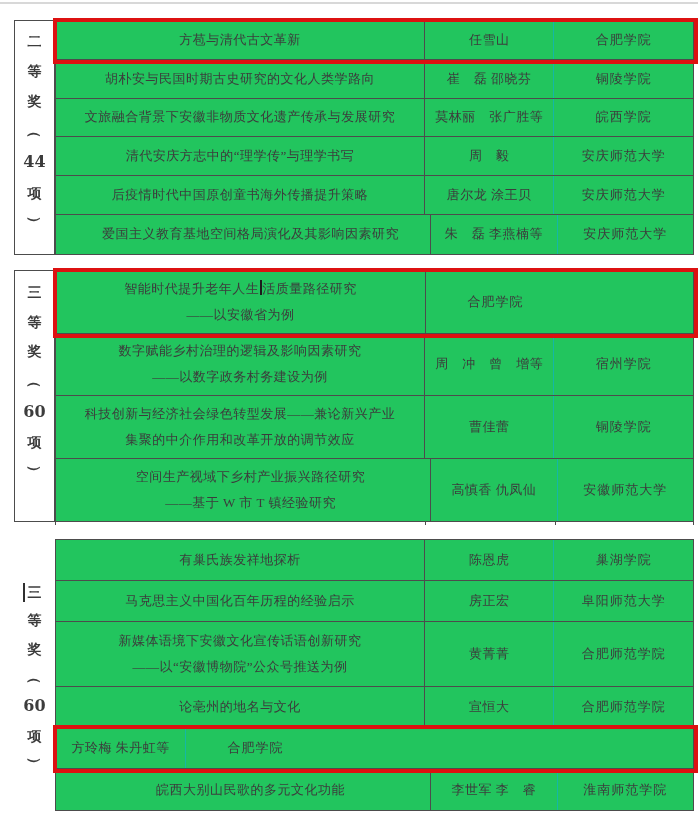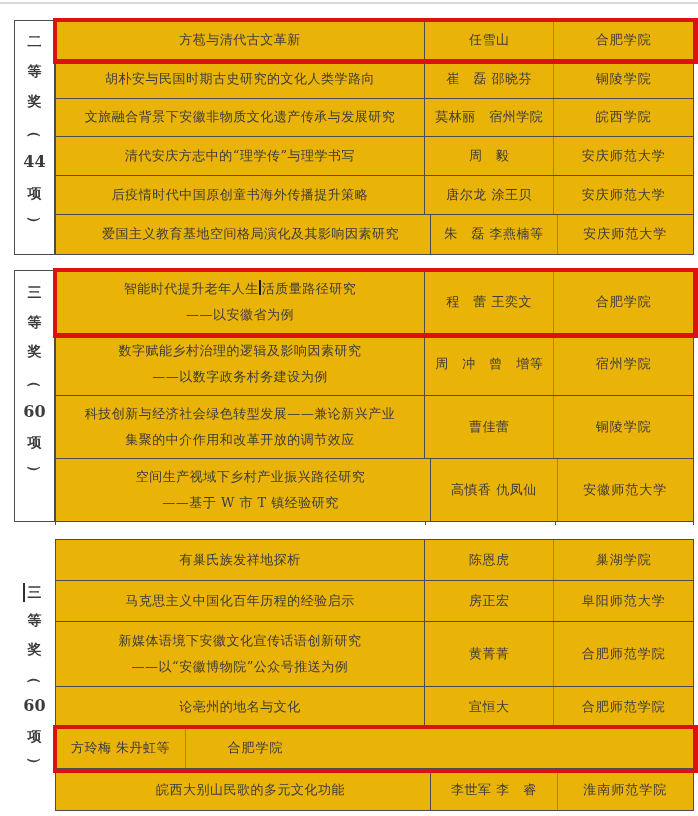--- a/index.html
+++ b/index.html
@@ -14,21 +14,21 @@
              align-items:center;justify-content:space-between;font-weight:bold;
              font-size:14px;background:#fff;}
   .label-col.boxed{border:1px solid #4c4c4c;}
   .section-0 .label-col{padding:13px 0 24px;}
   .section-1 .label-col{padding:14px 0 42px;}
   .section-2 .label-col{padding:46px 0 40px;}
   .label-char{position:relative;line-height:1;}
   .label-char.paren{transform:rotate(90deg);}
   .label-char.num{font-size:16px;letter-spacing:0;}
   .label-cursor{position:absolute;left:-5px;top:-2px;width:2px;height:19px;background:#2f2f2f;}
-  .grid{position:relative;width:639px;box-sizing:border-box;border:1px solid #4c4c4c;background:#eab308;}
+  .grid{position:relative;width:639px;box-sizing:border-box;border:1px solid #4c4c4c;background:#22c55e;font-family:Liberation Serif, serif;}
   .rows{display:block;}
   .row{display:flex;box-sizing:border-box;border-bottom:1px solid #4c4c4c;}
   .rows .row:last-child{border-bottom:none;padding-left:15px;}
   .section-0 .row{height:38.8px;}
   .section-1 .row{height:62.5px;}
   .section-2 .row{height:41px;}
   .section-2 .row.tall{height:65px;}
   .cell{box-sizing:border-box;display:flex;flex-direction:column;justify-content:center;
         align-items:center;text-align:center;font-size:13px;overflow:hidden;}
   .cell.title{width:370px;border-right:1px solid #4c4c4c;letter-spacing:0.5px;line-height:26px;}
@@ -73,21 +73,21 @@
               <div class="cell title">
                 <div class="tline">胡朴安与民国时期古史研究的文化人类学路向</div>
               </div>
               <div class="cell authors">崔　磊 邵晓芬</div>
               <div class="cell inst">铜陵学院</div>
             </div>
             <div class="row">
               <div class="cell title">
                 <div class="tline">文旅融合背景下安徽非物质文化遗产传承与发展研究</div>
               </div>
-              <div class="cell authors">莫林丽　宿州学院</div>
+              <div class="cell authors">莫林丽　张广胜等</div>
               <div class="cell inst">皖西学院</div>
             </div>
             <div class="row">
               <div class="cell title">
                 <div class="tline">清代安庆方志中的“理学传”与理学书写</div>
               </div>
               <div class="cell authors">周　毅</div>
               <div class="cell inst">安庆师范大学</div>
             </div>
             <div class="row">
@@ -118,21 +118,20 @@
           <div class="label-char">项</div>
           <div class="label-char paren">）</div>
         </div>
         <div class="grid">
           <div class="rows">
             <div class="row tall highlighted">
               <div class="cell title">
                 <div class="tline"><span>智能时代提升老年人生</span><span class="text-cursor"></span><span>活质量路径研究</span></div>
                 <div class="tline">——以安徽省为例</div>
               </div>
-              <div class="cell authors">程　蕾 王奕文</div>
               <div class="cell inst">合肥学院</div>
             </div>
             <div class="row tall">
               <div class="cell title">
                 <div class="tline">数字赋能乡村治理的逻辑及影响因素研究</div>
                 <div class="tline">——以数字政务村务建设为例</div>
               </div>
               <div class="cell authors">周　冲　曾　增等</div>
               <div class="cell inst">宿州学院</div>
             </div>

